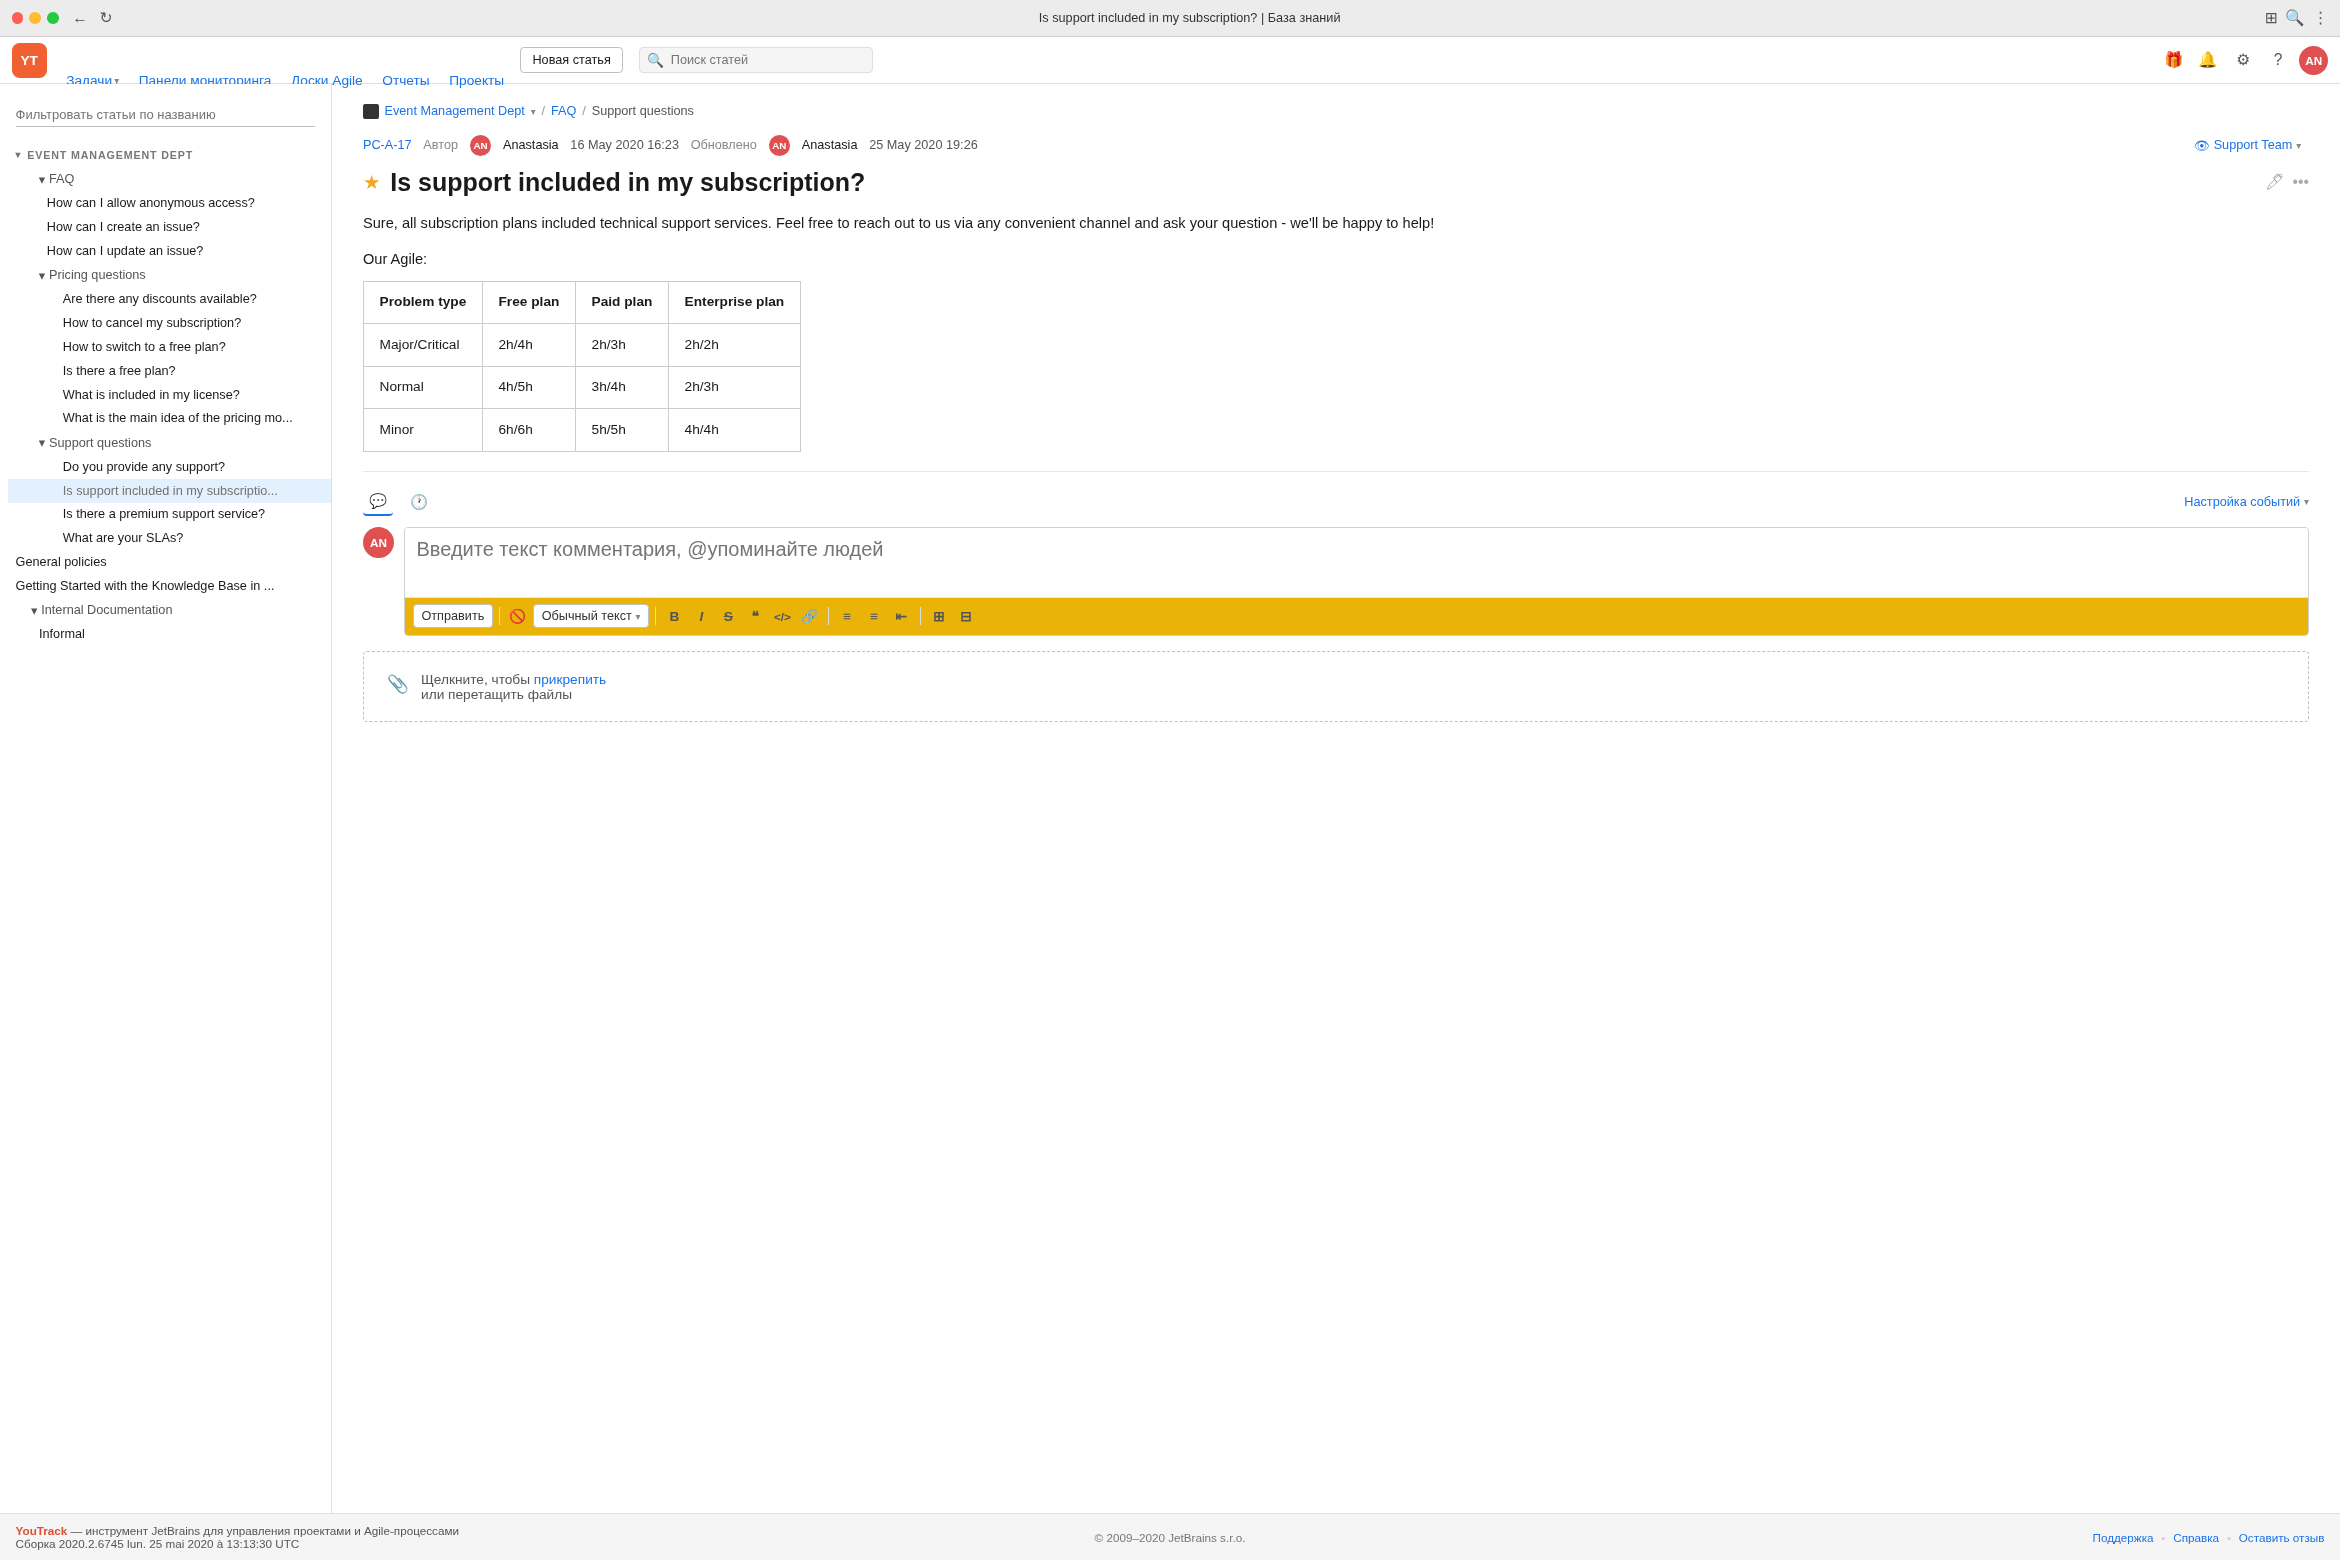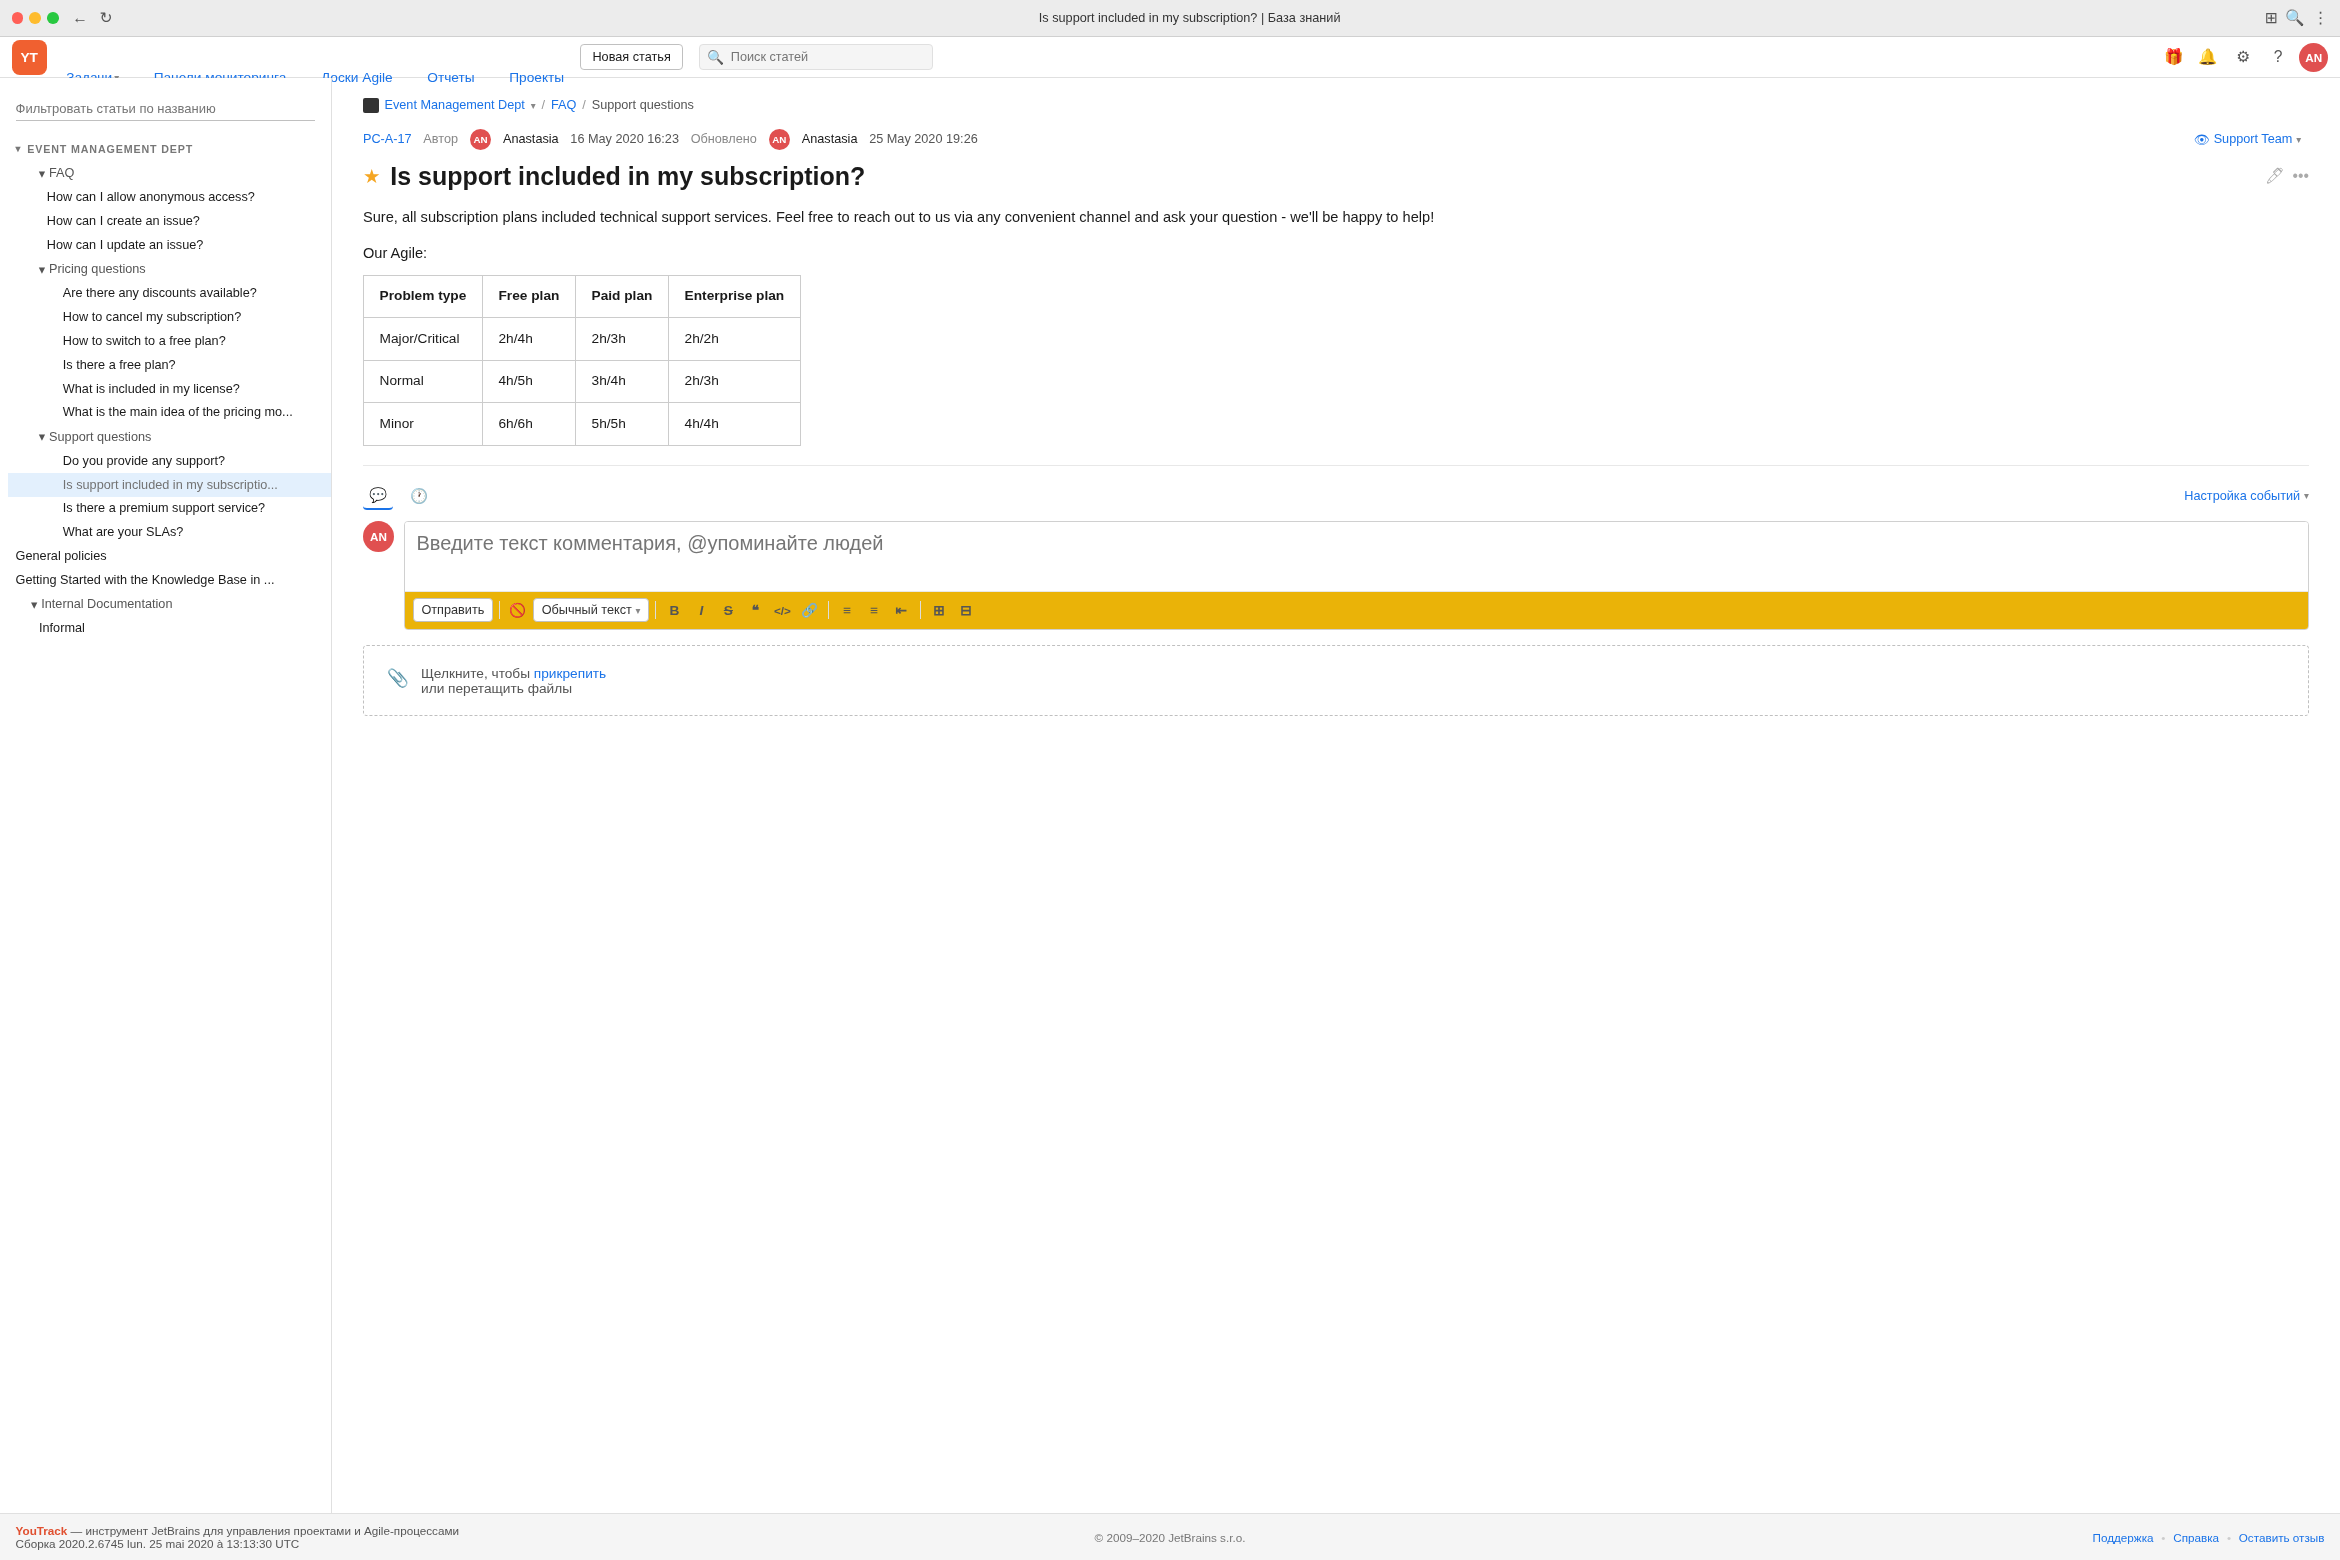--- a/index.html
+++ b/index.html
@@ -1,21 +1,21 @@
 <!DOCTYPE html>
 <html><head>
   <meta charset="utf-8">
   <style>
     * { box-sizing: border-box; margin: 0; padding: 0; }
     body { font-family: -apple-system, BlinkMacSystemFont, 'Segoe UI', sans-serif; font-size: 13.7px; color: #1a1a1a; background: #fff; height: 100vh; display: flex; flex-direction: column; }
 
     
-    .topnav { display: flex; align-items: center; height: 41px; background: #fff; border-bottom: 1px solid #e0e0e0; padding: 0 11.7px; gap: 7.8px; flex-shrink: 0; }
+    .topnav { display: flex; align-items: center; height: 47px; background: #fff; border-bottom: 1px solid #e0e0e0; padding: 0 11.7px; gap: 7.8px; flex-shrink: 0; }
     .logo-box { width: 35px; height: 35px; background: #f06030; border-radius: 7.8px; display: flex; align-items: center; justify-content: center; color: #fff; font-weight: 700; font-size: 13.7px; flex-shrink: 0; }
-    .nav-links { display: flex; align-items: center; gap: 19px; margin-left: 3.9px; margin-top: 40px; }
+    .nav-links { display: flex; align-items: center; gap: 4px; margin-left: 3.9px; margin-top: 40px; }
     .nav-link { color: #1a73e8; font-size: 13.7px; padding: 3.9px 7.8px; cursor: pointer; white-space: nowrap; text-decoration: none; }
     .nav-link-dropdown { display: flex; align-items: center; gap: 2px; }
     .nav-btn { background: #fff; border: 1px solid #c0c0c0; border-radius: 3.9px; padding: 4.9px 11.7px; font-size: 12.7px; cursor: pointer; white-space: nowrap; color: #1a1a1a; }
     .nav-search { flex: 1; max-width: 234px; display: flex; align-items: center; background: #f5f5f5; border: 1px solid #e0e0e0; border-radius: 3.9px; padding: 3.9px 7.8px; gap: 5.9px; margin-left: 7.8px; }
     .nav-search input { border: none; background: transparent; outline: none; font-size: 12.7px; color: #666; width: 100%; }
     .nav-icons { display: flex; align-items: center; gap: 7.8px; margin-left: auto; }
     .nav-icon-btn { width: 27px; height: 27px; border-radius: 50%; display: flex; align-items: center; justify-content: center; cursor: pointer; color: #555; font-size: 15.6px; }
     .avatar { width: 29px; height: 29px; border-radius: 50%; background: #e05050; display: flex; align-items: center; justify-content: center; color: #fff; font-size: 11.7px; font-weight: 600; cursor: pointer; }
 
     

